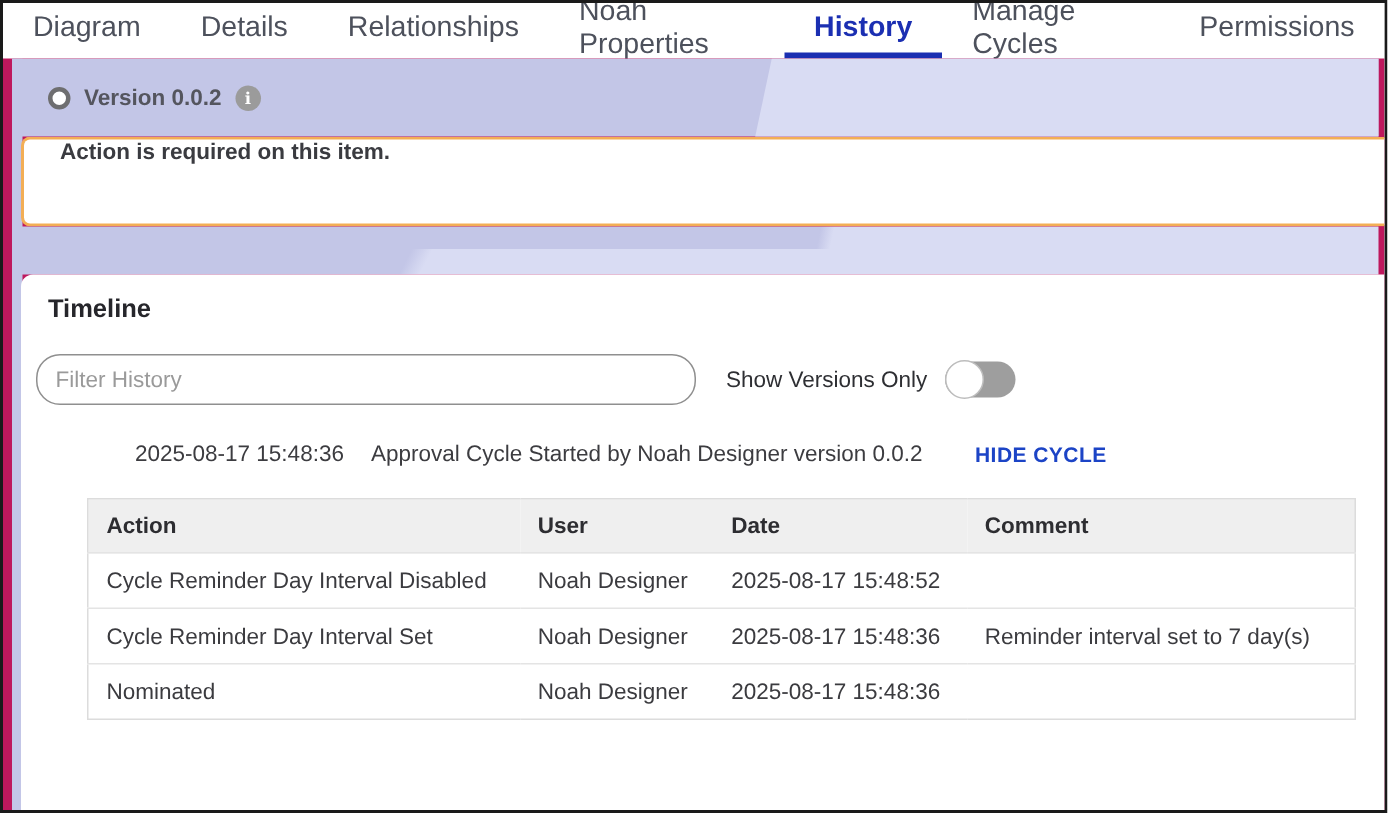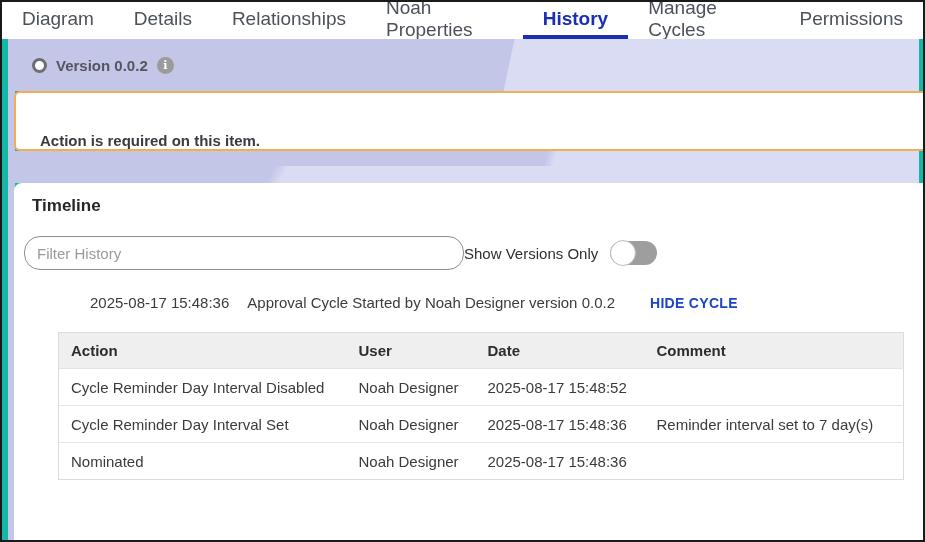--- a/index.html
+++ b/index.html
@@ -14,21 +14,21 @@
   
   .tabbar { height: 37px; background: #fff; display: flex; align-items: stretch; flex: none; }
   .tab {
     padding: 0 20px; display: flex; align-items: center;
     font-size: 19px; color: #4d515c; cursor: pointer;
     border-bottom: 4px solid transparent;
   }
   .tab.active { color: #1b2fb2; font-weight: 700; border-bottom-color: #1b2fb2; }
 
   
-  .main { position: relative; flex: 1; background: #14b8a6; display: flex; flex-direction: column; overflow: hidden; }
+  .main { position: relative; flex: 1; background: #be185d; display: flex; flex-direction: column; overflow: hidden; }
   .main::before {
     content: ""; position: absolute; left: 6px; top: 0; bottom: 0; width: 7px;
     background: #c3c6e7;
   }
 
   .version-row {
     position: relative; height: 52px; margin: 0 4px 0 6px;
     background: #c3c6e7; overflow: hidden;
     display: flex; align-items: center; padding-left: 24px;
     flex: none;
@@ -50,21 +50,21 @@
     margin-left: 9px; width: 17px; height: 17px; border-radius: 50%;
     background: #9b9b9b; color: #fff; font-size: 11px; font-weight: 700;
     display: flex; align-items: center; justify-content: center;
     position: relative; z-index: 1; cursor: pointer; font-family: "DejaVu Serif", serif;
   }
 
   .alert-box {
     position: relative; height: 60px; margin-left: 12px; margin-right: -3px;
     background: #fff; border: 2px solid #f3ae55; border-radius: 6px 0 0 6px;
     border-right: none;
-    display: flex; align-items: flex-end; padding-left: 24px; flex: none;
+    display: flex; align-items: flex-start; padding-left: 24px; flex: none;
   }
   .alert-text { font-size: 15px; font-weight: 700; color: #3a3b40; }
 
   .gap1 {
     height: 15px; margin: 0 4px 0 6px; flex: none;
     background: linear-gradient(102deg, #c3c6e7 59%, #d9dcf3 60%);
   }
   .gap2 {
     height: 17px; margin: 0 4px 0 6px; flex: none;
     background: linear-gradient(118deg, #c3c6e7 29%, #d9dcf3 30.5%);
@@ -86,21 +86,21 @@
   }
   .timeline-card h2.section-title { margin-left: 18px; }
 
   .filter-row { display: flex; align-items: center; margin: 20px 0 0 10px; }
   .filter-input {
     width: 440px; height: 34px; border: 1px solid #8f8f8f; border-radius: 16px;
     font-size: 15px; color: #333; padding: 0 12px; outline: none;
     font-family: "Liberation Sans", sans-serif;
   }
   .filter-input::placeholder { color: #9a9a9a; }
-  .toggle-label { font-size: 15px; color: #2e2f33; }
+  .toggle-label { margin-left: 20px; font-size: 15px; color: #2e2f33; }
   .toggle {
     margin-left: 12px; width: 47px; height: 24px; border-radius: 12px;
     background: #9e9e9e; position: relative; cursor: pointer; flex: none;
   }
   .toggle .knob {
     position: absolute; left: 0; top: -1px; width: 26px; height: 26px;
     border-radius: 50%; background: #fff; border: 1px solid #bdbdbd;
   }
 
   .entry-row { display: flex; align-items: center; margin: 24px 0 0 76px; font-size: 15px; }

